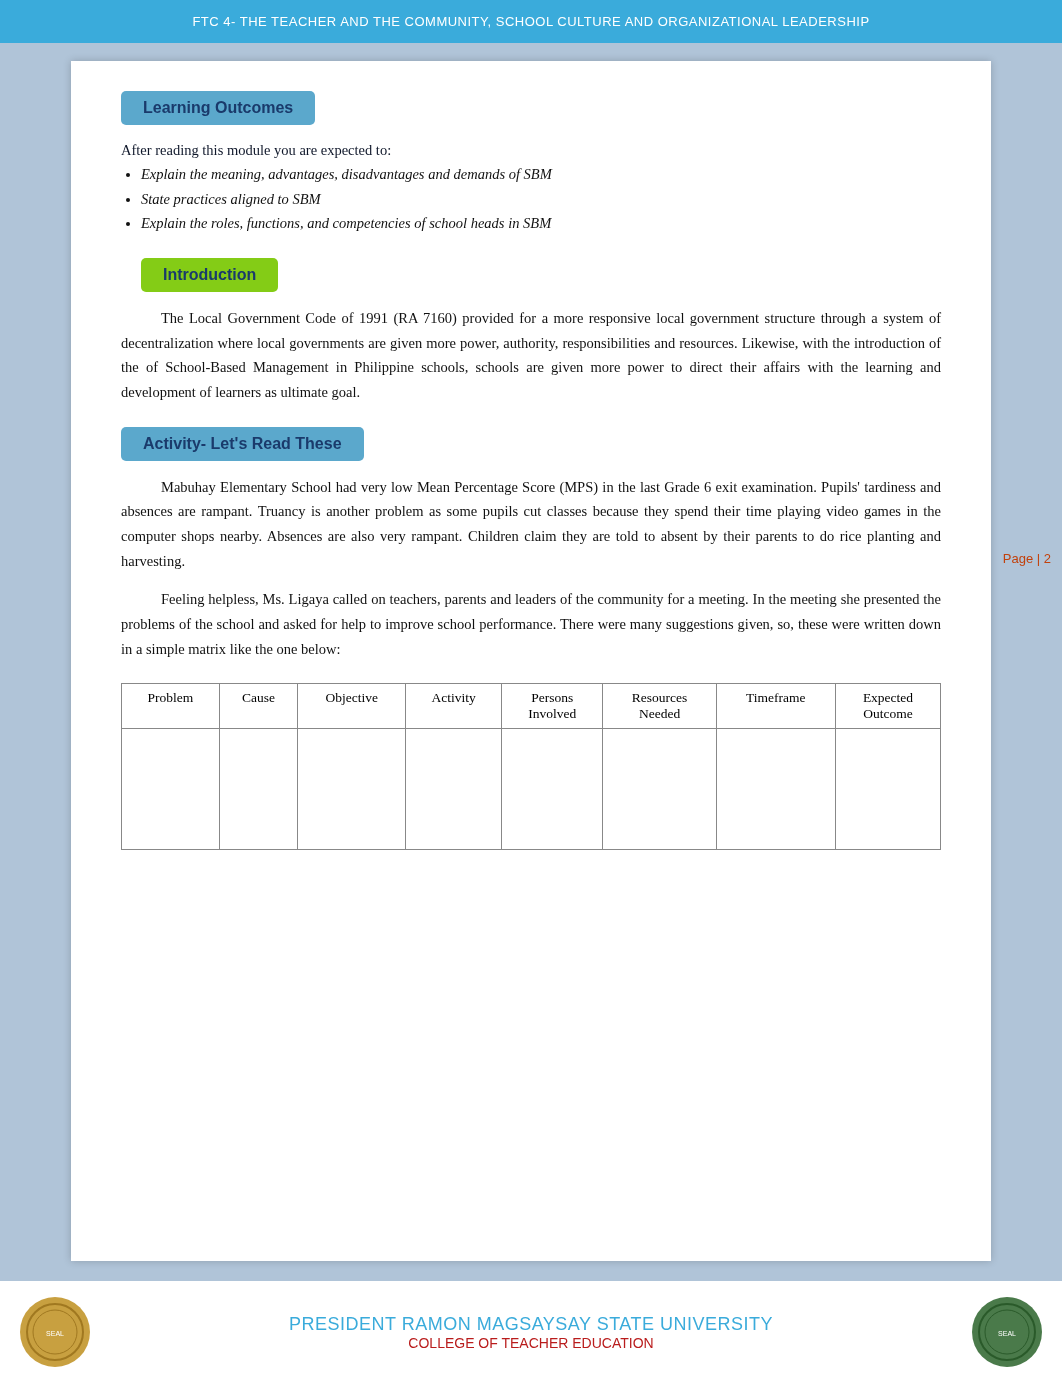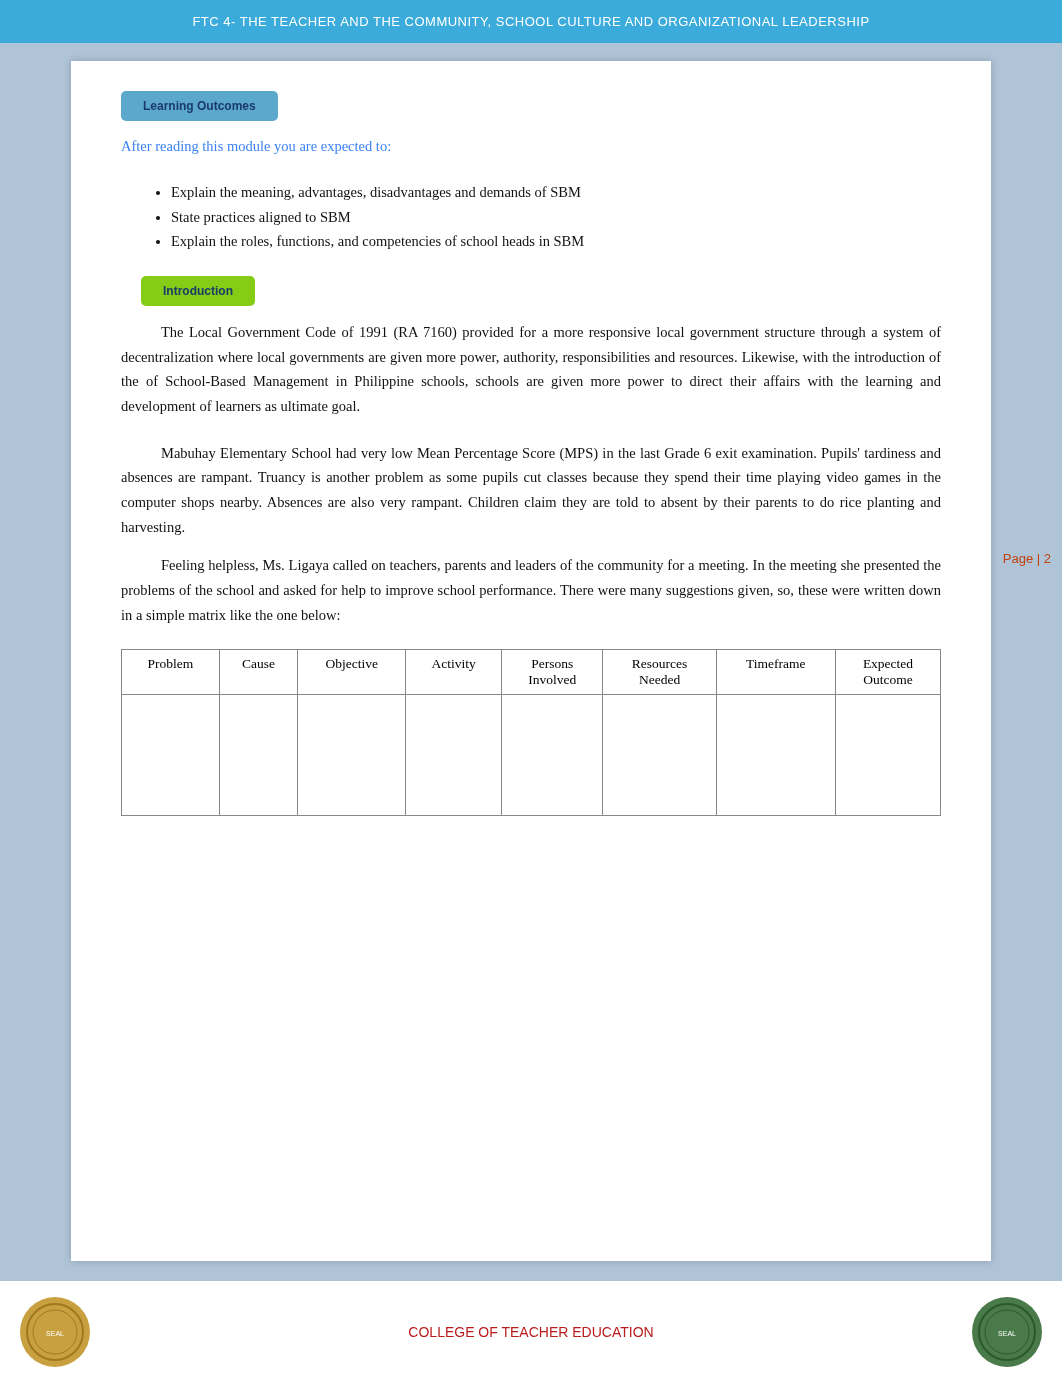--- a/index.html
+++ b/index.html
@@ -36,21 +36,21 @@
       min-height: 1200px;
       box-shadow: 0 0 8px rgba(0,0,0,0.2);
     }
 
     
     .section-label {
       display: inline-block;
       background: #5ba8cc;
       color: #1a3a6b;
       font-weight: bold;
-      font-size: 12px;
+      font-size: 16px;
       padding: 8px 22px;
       border-radius: 5px;
       margin-bottom: 14px;
       font-family: Arial, sans-serif;
     }
 
     .section-label.intro {
       background: #84cc16;
       color: #1a3a6b;
       margin-left: 20px;
@@ -58,27 +58,28 @@
 
     .section-label.activity {
       background: #5ba8cc;
       color: #1a3a6b;
     }
 
     
     .body-text {
       font-size: 14.5px;
       line-height: 1.6;
-      color: #3b82f6;
-      margin-bottom: 22px;
+      color: #0f172a;
+      margin-bottom: 0;
     }
 
     .bullet-list {
-      margin-left: 50px;
+      margin-left: 20px;
       margin-bottom: 14px;
+      font-style: italic;
     }
 
     .bullet-list li {
       font-size: 14.5px;
       line-height: 1.7;
       color: #111;
       list-style: disc;
     }
 
     
@@ -194,20 +195,21 @@
       <li>Explain the roles, functions, and competencies of school heads in SBM</li>
     </ul>
   </div>
 
   <div class="section-gap">
     <div class="section-label intro">Introduction</div>
     <p class="justified">The Local Government Code of 1991 (RA 7160) provided for a more responsive local government structure through a system of decentralization where local governments are given more power, authority, responsibilities and resources. Likewise, with the introduction of the of School-Based Management in Philippine schools, schools are given more power to direct their affairs with the learning and development of learners as ultimate goal.</p>
   </div>
 
   <div class="section-gap">
+    <div class="section-label activity">Activity- Let's Read These</div>
     <p class="justified">Mabuhay Elementary School had very low Mean Percentage Score (MPS) in the last Grade 6 exit examination. Pupils' tardiness and absences are rampant. Truancy is another problem as some pupils cut classes because they spend their time playing video games in the computer shops nearby. Absences are also very rampant. Children claim they are told to absent by their parents to do rice planting and harvesting.</p>
     <p class="justified">Feeling helpless, Ms. Ligaya called on teachers, parents and leaders of the community for a meeting. In the meeting she presented the problems of the school and asked for help to improve school performance. There were many suggestions given, so, these were written down in a simple matrix like the one below:</p>
   </div>
 
   <div class="matrix-section">
     <table class="matrix-table">
       <thead>
         <tr>
           <th>Problem</th>
           <th>Cause</th>
@@ -242,20 +244,21 @@
 <div style="width:100%; background:#3aabdb; margin-top: 20px;">
   <div class="footer-row">
     <div class="seal-left">
       <svg width="60" height="60" viewBox="0 0 60 60">
         <circle cx="30" cy="30" r="28" fill="#c8a040" stroke="#a07820" stroke-width="2"></circle>
         <circle cx="30" cy="30" r="22" fill="none" stroke="#a07820" stroke-width="1"></circle>
         <text x="30" y="34" text-anchor="middle" font-size="7" fill="white" font-family="Arial">SEAL</text>
       </svg>
     </div>
     <div class="footer-text-block">
+      <div class="footer-university">PRESIDENT RAMON MAGSAYSAY STATE UNIVERSITY</div>
       <div class="footer-college">COLLEGE OF TEACHER EDUCATION</div>
     </div>
     <div class="seal-right">
       <svg width="60" height="60" viewBox="0 0 60 60">
         <circle cx="30" cy="30" r="28" fill="#4a7a4a" stroke="#2a5a2a" stroke-width="2"></circle>
         <circle cx="30" cy="30" r="22" fill="none" stroke="#2a5a2a" stroke-width="1"></circle>
         <text x="30" y="34" text-anchor="middle" font-size="7" fill="white" font-family="Arial">SEAL</text>
       </svg>
     </div>
   </div>

